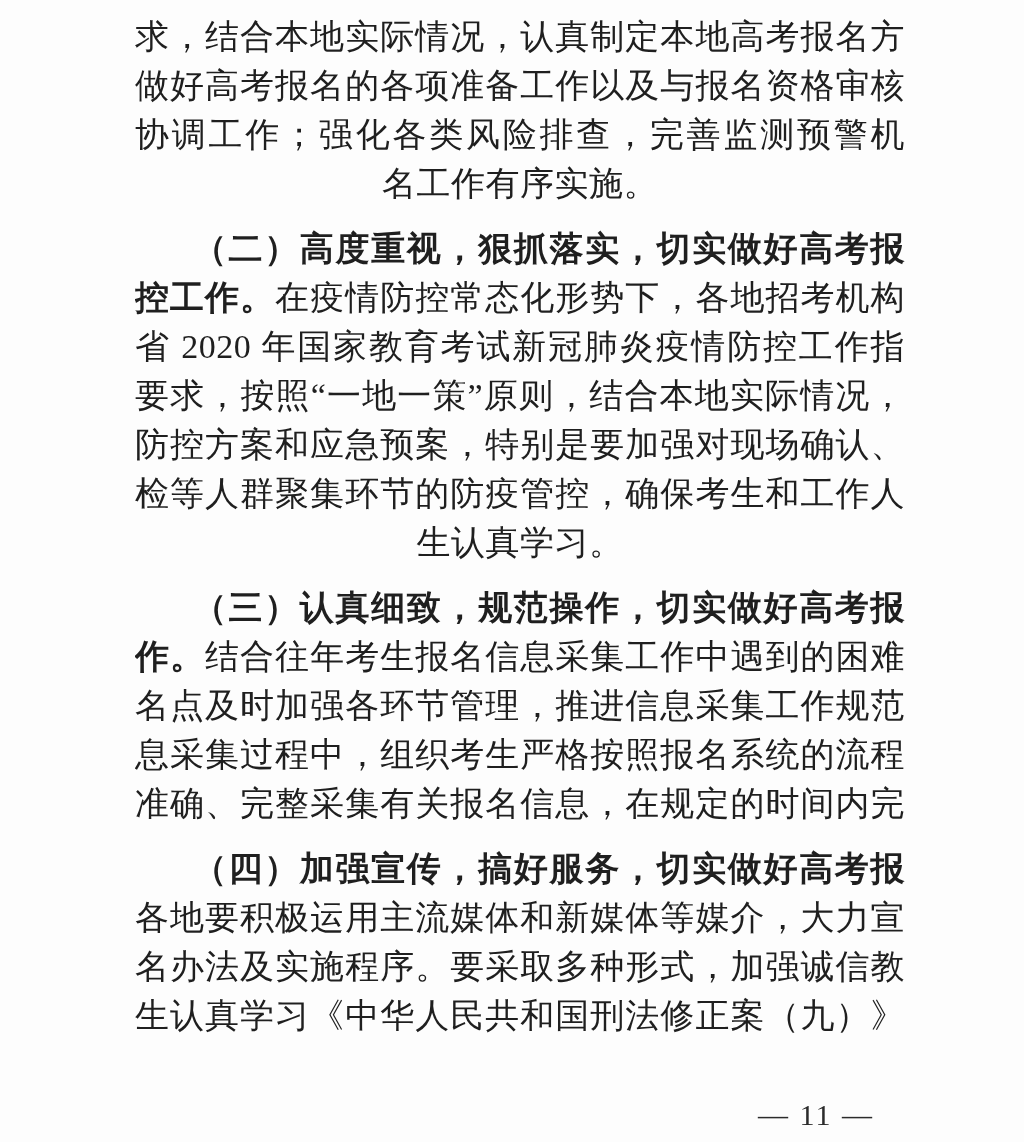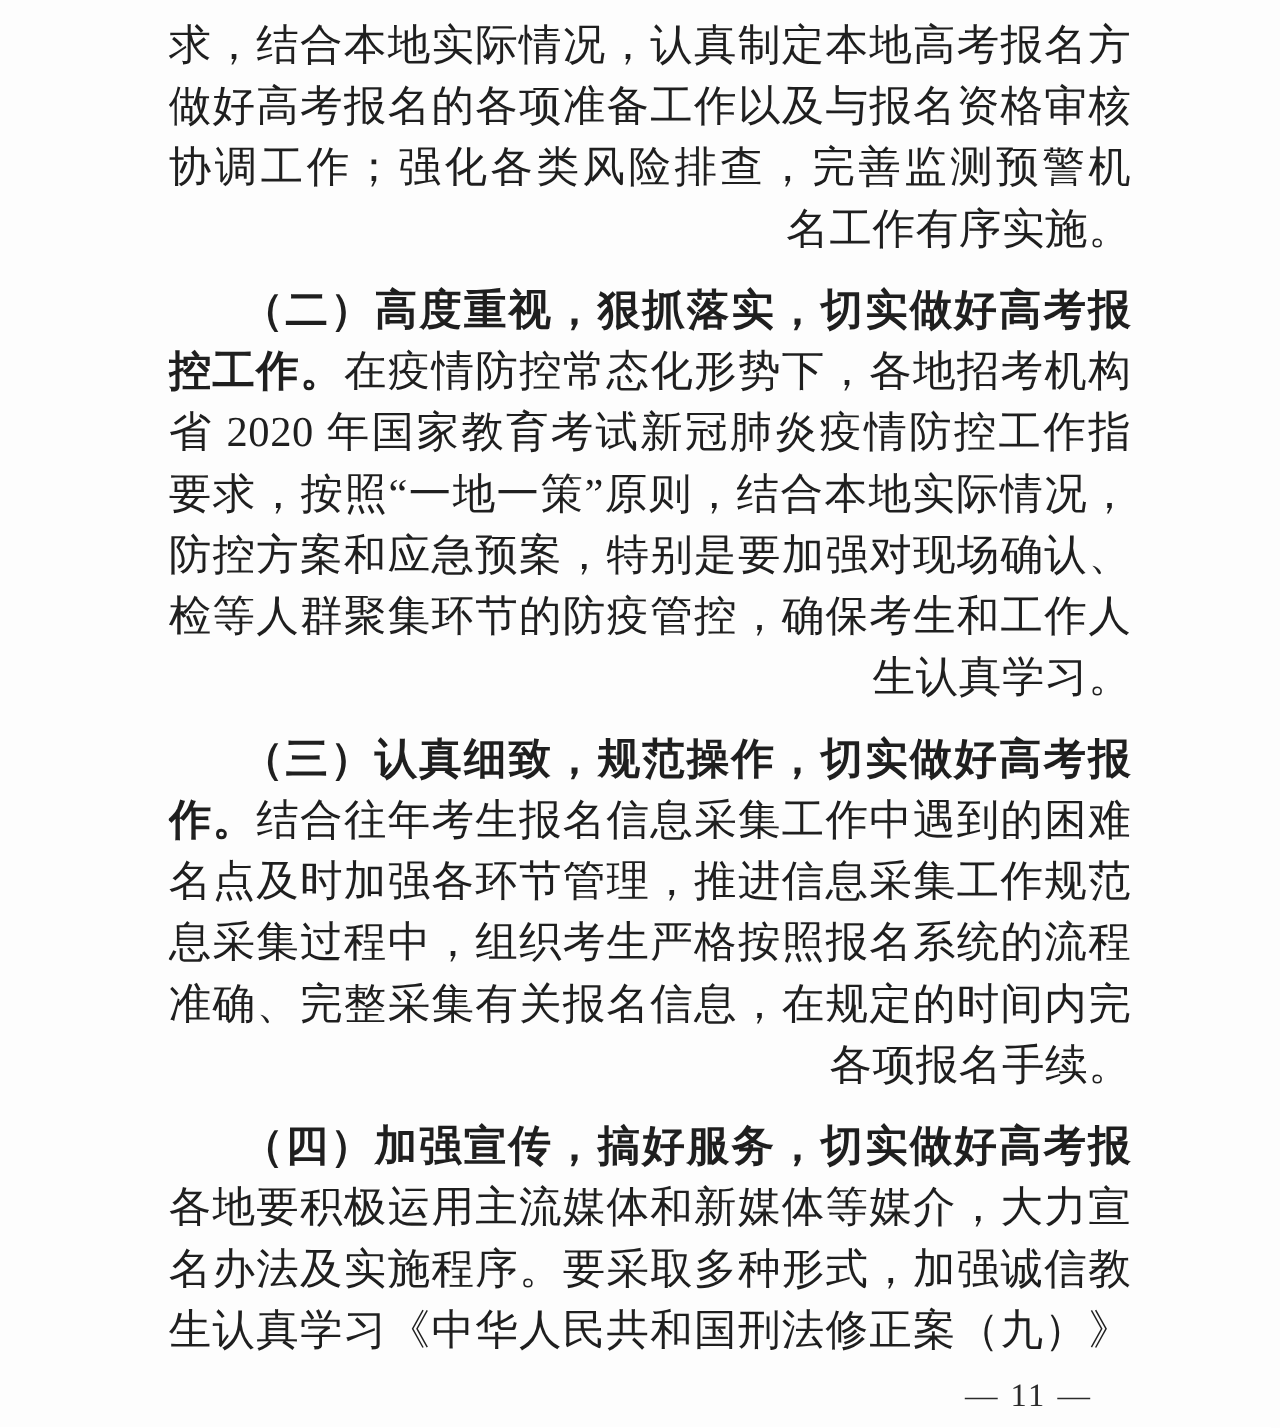--- a/index.html
+++ b/index.html
@@ -29,33 +29,33 @@
     font-size: 34px;
     line-height: 49px;
     height: 49px;
     letter-spacing: 0.5px;
     text-align: justify;
     text-align-last: justify;
     white-space: normal;
     overflow: hidden;
   }
   .line.last {
-    text-align: right;
+    text-align: center;
     text-align-last: auto;
   }
   .line.indent {
     text-indent: 1.7em;
   }
   .seg { font-weight: normal; }
   .seg.bold { font-weight: bold; }
   .footer {
     position: absolute;
     right: 150px;
     bottom: 10px;
-    font-size: 26px;
+    font-size: 30px;
     color: #2b2b2b;
     letter-spacing: 2px;
     font-family: "Liberation Serif", "DejaVu Serif", serif;
   }
 </style>
 </head>
 <body>
 
 <div class="page">
   <div class="doc-body">
@@ -73,21 +73,20 @@
         <div class="line"><span class="seg">防控方案和应急预案，特别是要加强对现场确认、信息采集、体</span></div>
         <div class="line"><span class="seg">检等人群聚集环节的防疫管控，确保考生和工作人员的生命安全</span></div>
         <div class="line last"><span class="seg">生认真学习。</span></div>
       </div>
       <div class="para">
         <div class="line indent"><span class="seg bold">（三）认真细致，规范操作，切实做好高考报名信息采集工</span></div>
         <div class="line"><span class="seg bold">作。</span><span class="seg">结合往年考生报名信息采集工作中遇到的困难和问题，各报</span></div>
         <div class="line"><span class="seg">名点及时加强各环节管理，推进信息采集工作规范统一。报名信</span></div>
         <div class="line"><span class="seg">息采集过程中，组织考生严格按照报名系统的流程规定，真实、</span></div>
         <div class="line"><span class="seg">准确、完整采集有关报名信息，在规定的时间内完成报名程序及</span></div>
-        <div class="line last"><span class="seg">各项报名手续。</span></div>
       </div>
       <div class="para">
         <div class="line indent"><span class="seg bold">（四）加强宣传，搞好服务，切实做好高考报名指导工作。</span></div>
         <div class="line"><span class="seg">各地要积极运用主流媒体和新媒体等媒介，大力宣传 2022 年报</span></div>
         <div class="line"><span class="seg">名办法及实施程序。要采取多种形式，加强诚信教育，要组织考</span></div>
         <div class="line"><span class="seg">生认真学习《中华人民共和国刑法修正案（九）》《中华人民共和</span></div>
       </div>
     </div>
   <div class="footer">— 11 —</div>
 </div>

